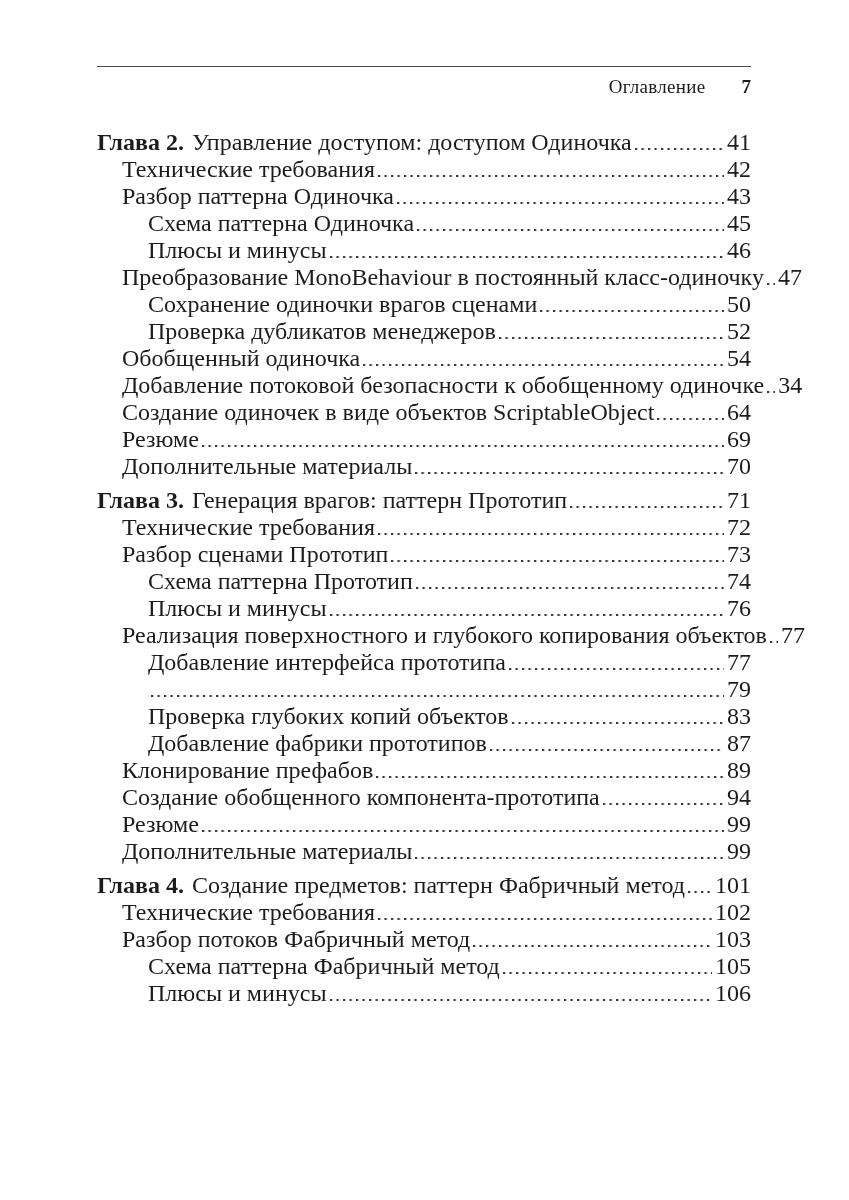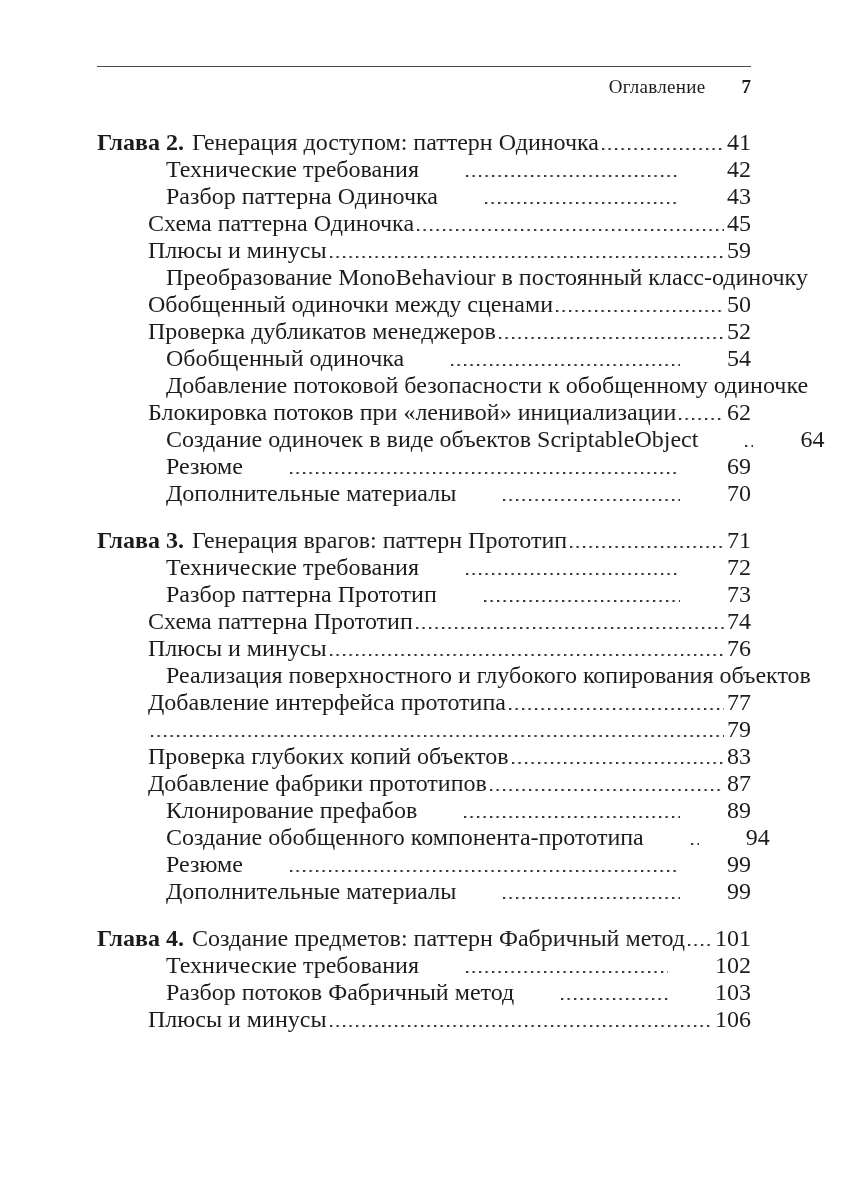--- a/index.html
+++ b/index.html
@@ -28,23 +28,23 @@
 
   .toc {
     margin-top: 31px;
     font-size: 24px;
   }
   .row {
     display: flex;
     align-items: baseline;
     line-height: 27px;
   }
-  .row.level-1 { padding-left: 25px; gap: 44px; }
+  .row.level-1 { padding-left: 25px; }
   .row.level-2 { padding-left: 51px; }
-  .row.chapter { margin-top: 20px; }
+  .row.chapter { margin-top: 7px; }
   .row.chapter:first-child { margin-top: 0; }
 
   .prefix { font-weight: bold; white-space: nowrap; }
   .prefix:not(:empty) { margin-right: 0.33em; }
   .title { white-space: nowrap; }
   .leader {
     flex: 1 1 auto;
     min-width: 8px;
     margin: 0 3px;
     height: 2px;
@@ -62,21 +62,21 @@
 <main class="page">
 
   <header class="page-header">
     <span class="running-head">Оглавление</span>
     <span class="page-number">7</span>
   </header>
 
   <section class="toc">
       <div class="row level-0 chapter">
       <span class="prefix">Глава 2.</span>
-      <span class="title">Генерация доступом: паттерн Одиночка</span>
+      <span class="title">Управление доступом: доступом Одиночка</span>
       <span class="leader"></span>
       <span class="pagenum">41</span>
     </div>
       <div class="row level-1">
       <span class="prefix"></span>
       <span class="title">Технические требования</span>
       <span class="leader"></span>
       <span class="pagenum">42</span>
     </div>
       <div class="row level-1">
@@ -88,57 +88,51 @@
       <div class="row level-2">
       <span class="prefix"></span>
       <span class="title">Схема паттерна Одиночка</span>
       <span class="leader"></span>
       <span class="pagenum">45</span>
     </div>
       <div class="row level-2">
       <span class="prefix"></span>
       <span class="title">Плюсы и минусы</span>
       <span class="leader"></span>
-      <span class="pagenum">59</span>
+      <span class="pagenum">46</span>
     </div>
       <div class="row level-1">
       <span class="prefix"></span>
       <span class="title">Преобразование MonoBehaviour в постоянный класс-одиночку</span>
       <span class="leader"></span>
       <span class="pagenum">47</span>
     </div>
       <div class="row level-2">
       <span class="prefix"></span>
-      <span class="title">Обобщенный одиночки между сценами</span>
+      <span class="title">Сохранение одиночки врагов сценами</span>
       <span class="leader"></span>
       <span class="pagenum">50</span>
     </div>
       <div class="row level-2">
       <span class="prefix"></span>
       <span class="title">Проверка дубликатов менеджеров</span>
       <span class="leader"></span>
       <span class="pagenum">52</span>
     </div>
       <div class="row level-1">
       <span class="prefix"></span>
       <span class="title">Обобщенный одиночка</span>
       <span class="leader"></span>
       <span class="pagenum">54</span>
     </div>
       <div class="row level-1">
       <span class="prefix"></span>
       <span class="title">Добавление потоковой безопасности к обобщенному одиночке</span>
       <span class="leader"></span>
       <span class="pagenum">34</span>
-    </div>
-      <div class="row level-2">
-      <span class="prefix"></span>
-      <span class="title">Блокировка потоков при «ленивой» инициализации</span>
-      <span class="leader"></span>
-      <span class="pagenum">62</span>
     </div>
       <div class="row level-1">
       <span class="prefix"></span>
       <span class="title">Создание одиночек в виде объектов ScriptableObject</span>
       <span class="leader"></span>
       <span class="pagenum">64</span>
     </div>
       <div class="row level-1">
       <span class="prefix"></span>
       <span class="title">Резюме</span>
@@ -158,21 +152,21 @@
       <span class="pagenum">71</span>
     </div>
       <div class="row level-1">
       <span class="prefix"></span>
       <span class="title">Технические требования</span>
       <span class="leader"></span>
       <span class="pagenum">72</span>
     </div>
       <div class="row level-1">
       <span class="prefix"></span>
-      <span class="title">Разбор паттерна Прототип</span>
+      <span class="title">Разбор сценами Прототип</span>
       <span class="leader"></span>
       <span class="pagenum">73</span>
     </div>
       <div class="row level-2">
       <span class="prefix"></span>
       <span class="title">Схема паттерна Прототип</span>
       <span class="leader"></span>
       <span class="pagenum">74</span>
     </div>
       <div class="row level-2">
@@ -247,19 +241,25 @@
       <span class="pagenum">102</span>
     </div>
       <div class="row level-1">
       <span class="prefix"></span>
       <span class="title">Разбор потоков Фабричный метод</span>
       <span class="leader"></span>
       <span class="pagenum">103</span>
     </div>
       <div class="row level-2">
       <span class="prefix"></span>
+      <span class="title">Схема паттерна Фабричный метод</span>
+      <span class="leader"></span>
+      <span class="pagenum">105</span>
+    </div>
+      <div class="row level-2">
+      <span class="prefix"></span>
       <span class="title">Плюсы и минусы</span>
       <span class="leader"></span>
       <span class="pagenum">106</span>
     </div>
     </section>
 
 </main>
 
 </body></html>

